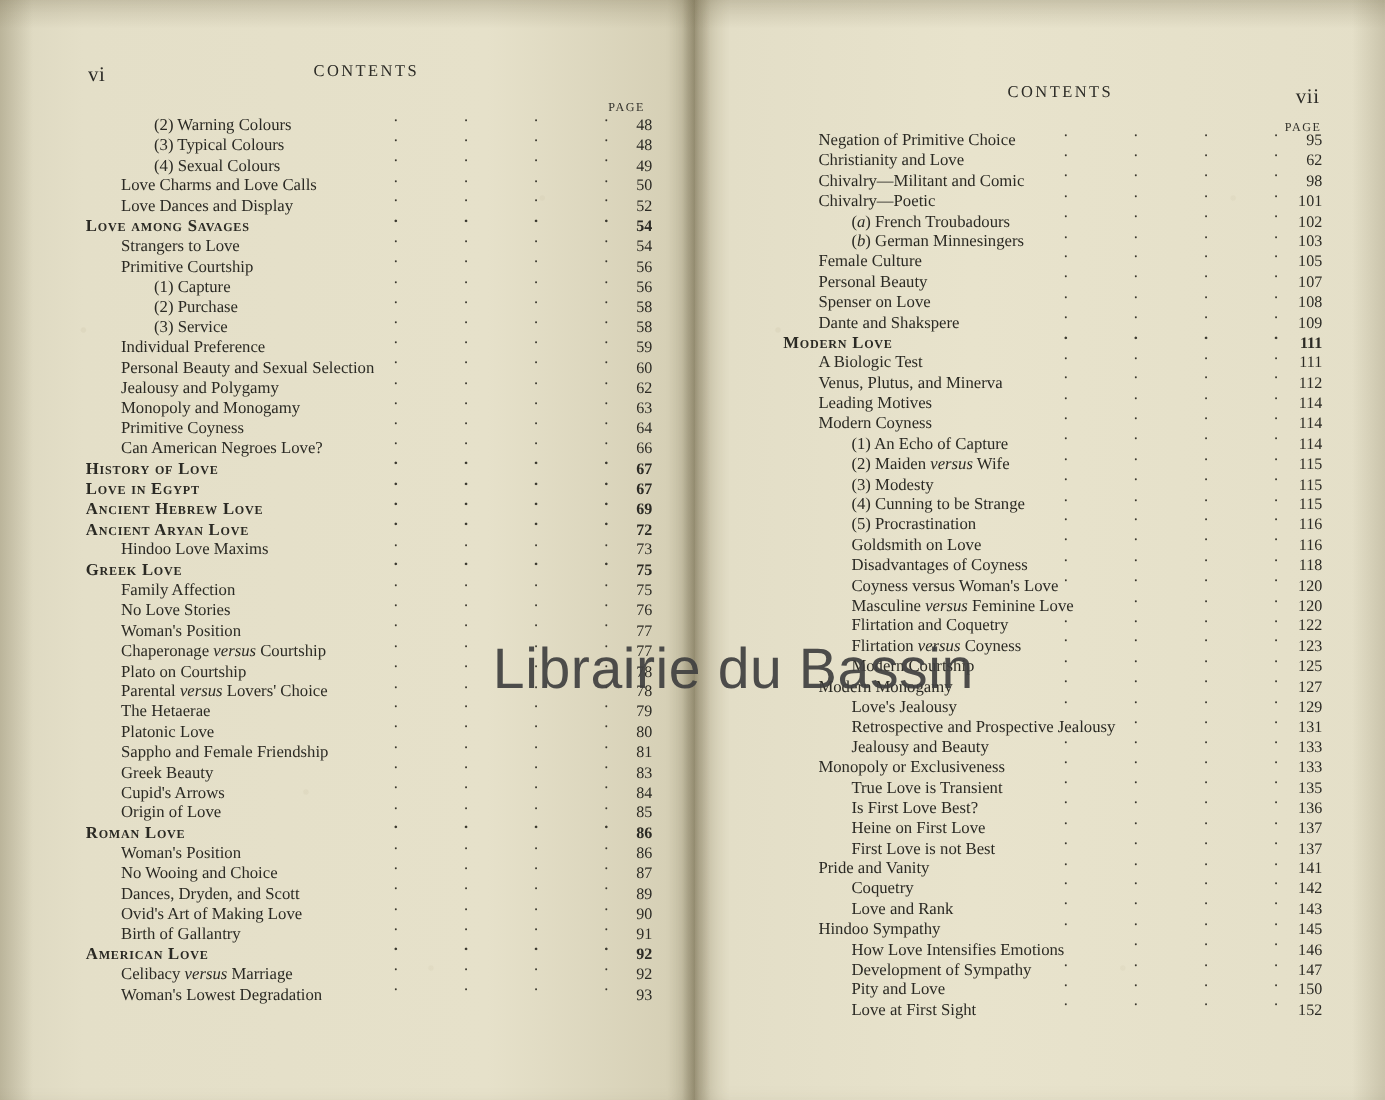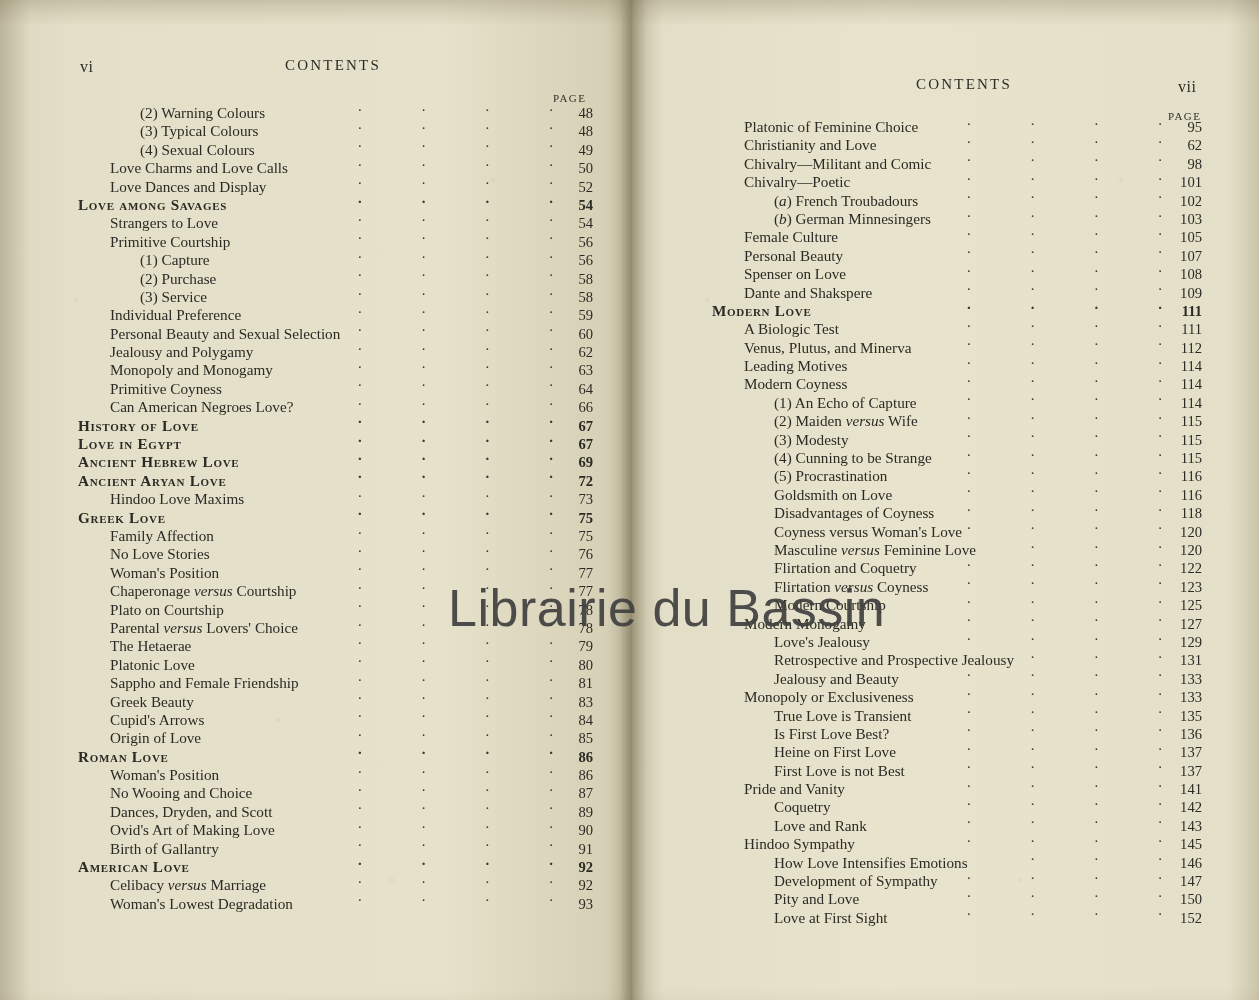--- a/index.html
+++ b/index.html
@@ -51,21 +51,21 @@
       radial-gradient(circle at 12% 30%, rgba(150,135,95,.08) 0 2px, transparent 3px),
       radial-gradient(circle at 44% 72%, rgba(150,135,95,.07) 0 2px, transparent 3px),
       radial-gradient(circle at 78% 18%, rgba(150,135,95,.06) 0 2px, transparent 3px),
       radial-gradient(circle at 62% 88%, rgba(150,135,95,.06) 0 2px, transparent 3px);
     pointer-events: none;
   }
 
   
   .folio {
     position: absolute;
-    font-size: 16px;
+    font-size: 19px;
     color: #2d2c27;
     letter-spacing: .5px;
   }
   .running-head {
     position: absolute;
     font-size: 15px;
     letter-spacing: 2.2px;
     color: #2d2c27;
   }
   .page-word {
@@ -478,21 +478,21 @@
       <div class="row lvl1">
         <span class="label">Woman's Lowest Degradation</span>
         <span class="leader">
           <span style="right: 0px;">.    .    .    .</span>
         </span>
         <span class="num">93</span>
       </div>
     </div>
   <div class="toc right" id="toc-right">
       <div class="row lvl1">
-        <span class="label">Platonic of Feminine Choice</span>
+        <span class="label">Negation of Primitive Choice</span>
         <span class="leader">
           <span style="right: 0px;">.    .    .    .</span>
         </span>
         <span class="num">95</span>
       </div>
       <div class="row lvl1">
         <span class="label">Christianity and Love</span>
         <span class="leader">
           <span style="right: 0px;">.    .    .    .</span>
         </span>

